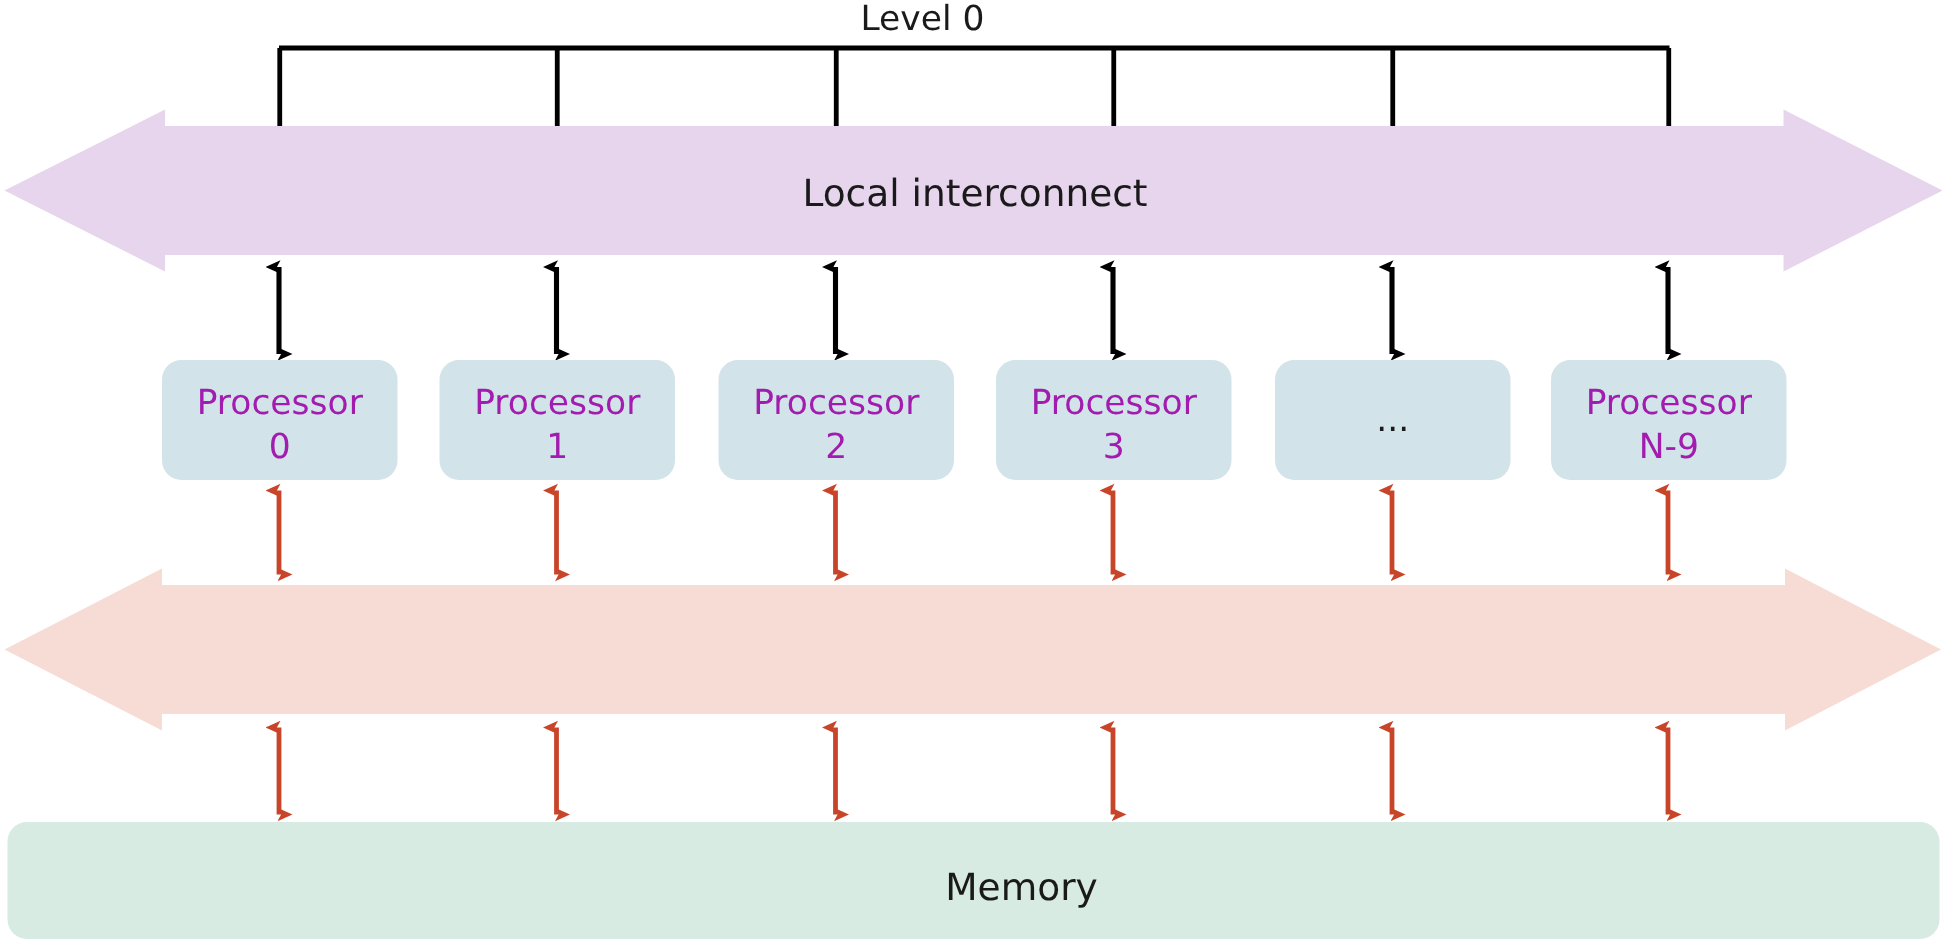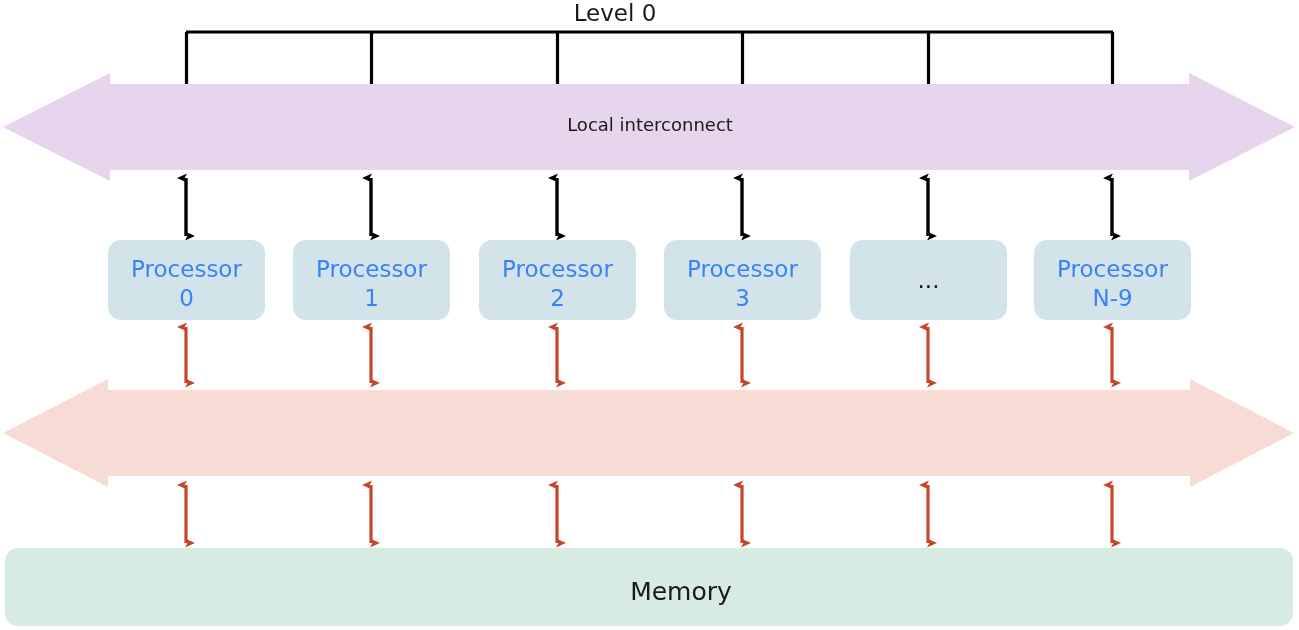--- a/index.html
+++ b/index.html
@@ -32,42 +32,42 @@
     line-height: 1.18;
     pointer-events: none;
   }
   .lbl-level {
     font-size: 23px;
     left: 0;
     top: 0;
     width: 1230px;
   }
   .lbl-interconnect {
-    font-size: 18px;
+    font-size: 25px;
     left: 110px;
     top: 114px;
     width: 1080px;
   }
   .lbl-bus {
     font-size: 25px;
     left: 110px;
     top: 421px;
     width: 1080px;
   }
   .lbl-memory {
     font-size: 25px;
     left: 5px;
     top: 577px;
     width: 1288px;
     padding-left: 32px;
   }
   .proc-label {
     position: absolute;
     font-size: 23px;
-    color: #3b82f6;
+    color: #a21caf;
     text-align: center;
     line-height: 1.28;
     pointer-events: none;
   }
   .proc-label .p-line2 { display: block; }
   .ellipsis-label {
     position: absolute;
     font-size: 23px;
     color: #1a1a1a;
     text-align: center;

